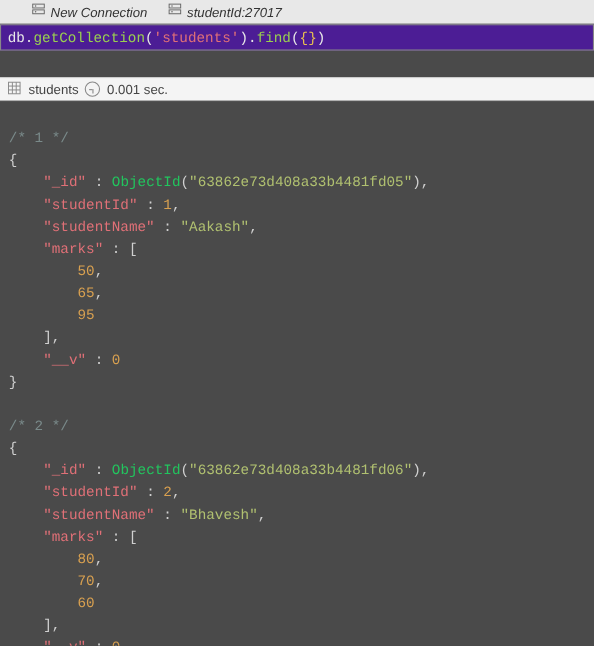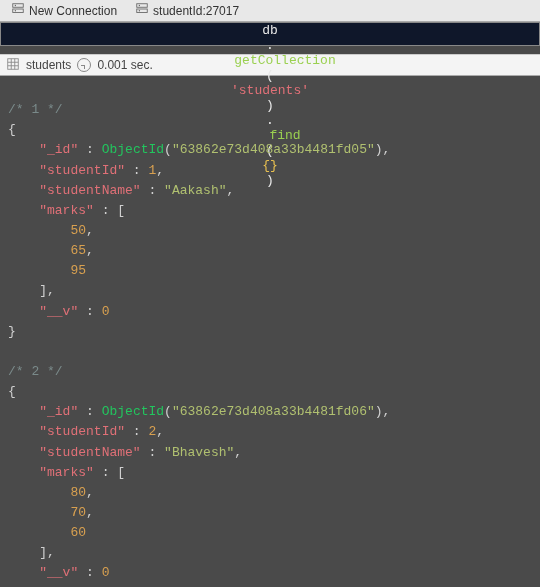--- a/index.html
+++ b/index.html
@@ -11,74 +11,74 @@
     height: 587px;
     overflow: hidden;
     color: #d0d0d0;
   }
   .toolbar {
     background: #e8e8e8;
     height: 22px;
     display: flex;
     align-items: center;
     gap: 2px;
-    padding: 0 3px;
+    padding: 0 20px;
     border-bottom: 1px solid #aaa;
     color: #333;
+    font-style: italic;
   }
   .tb-item {
     display: flex;
     align-items: center;
     gap: 4px;
     padding: 2px 8px;
     cursor: pointer;
   }
   .icon-svg { width: 14px; height: 14px; display: inline-block; }
   .query-bar {
-    background: #0f172a;
+    background: #4c1d95;
     border: 1px solid #888;
     height: 24px;
     display: flex;
     align-items: center;
     padding: 0 6px;
     font-family: Consolas, "Courier New", monospace;
     font-size: 13px;
     color: #ddd;
-    flex-direction: column;
   }
   .status-bar {
     background: #f4f4f4;
     height: 22px;
     display: flex;
     align-items: center;
     gap: 6px;
     padding: 0 6px;
     color: #444;
     border-top: 1px solid #ccc;
     border-bottom: 1px solid #aaa;
-    margin-top: 8px;
+    margin-top: 24px;
   }
   .result {
     font-family: Consolas, "Courier New", monospace;
     font-size: 13px;
     line-height: 1.55;
     color: #d0d0d0;
     background: #4a4a4a;
     padding: 4px 8px;
     white-space: pre;
   }
   .c-comment { color: #7a8a8a; }
   .c-brace { color: #d0d0d0; }
   .c-key { color: #e07077; }
   .c-punct { color: #d0d0d0; }
   .c-func { color: #22c55e; }
   .c-str { color: #b0c070; }
   .c-num { color: #d8a050; }
   .q-white { color: #e8e8e8; }
-  .q-green { color: #9ad050; margin-left: 30px; }
+  .q-green { color: #9ad050; }
   .q-paren { color: #e8e8e8; }
   .q-str { color: #e07077; }
   .q-brace { color: #e8c050; }
   .clock-icon {
     width: 14px; height: 14px; border: 1px solid #888; border-radius: 50%;
     position: relative; display: inline-block;
   }
   .clock-icon::before, .clock-icon::after {
     content: ""; position: absolute; background: #888; left: 50%; top: 50%;
     transform-origin: top left;

